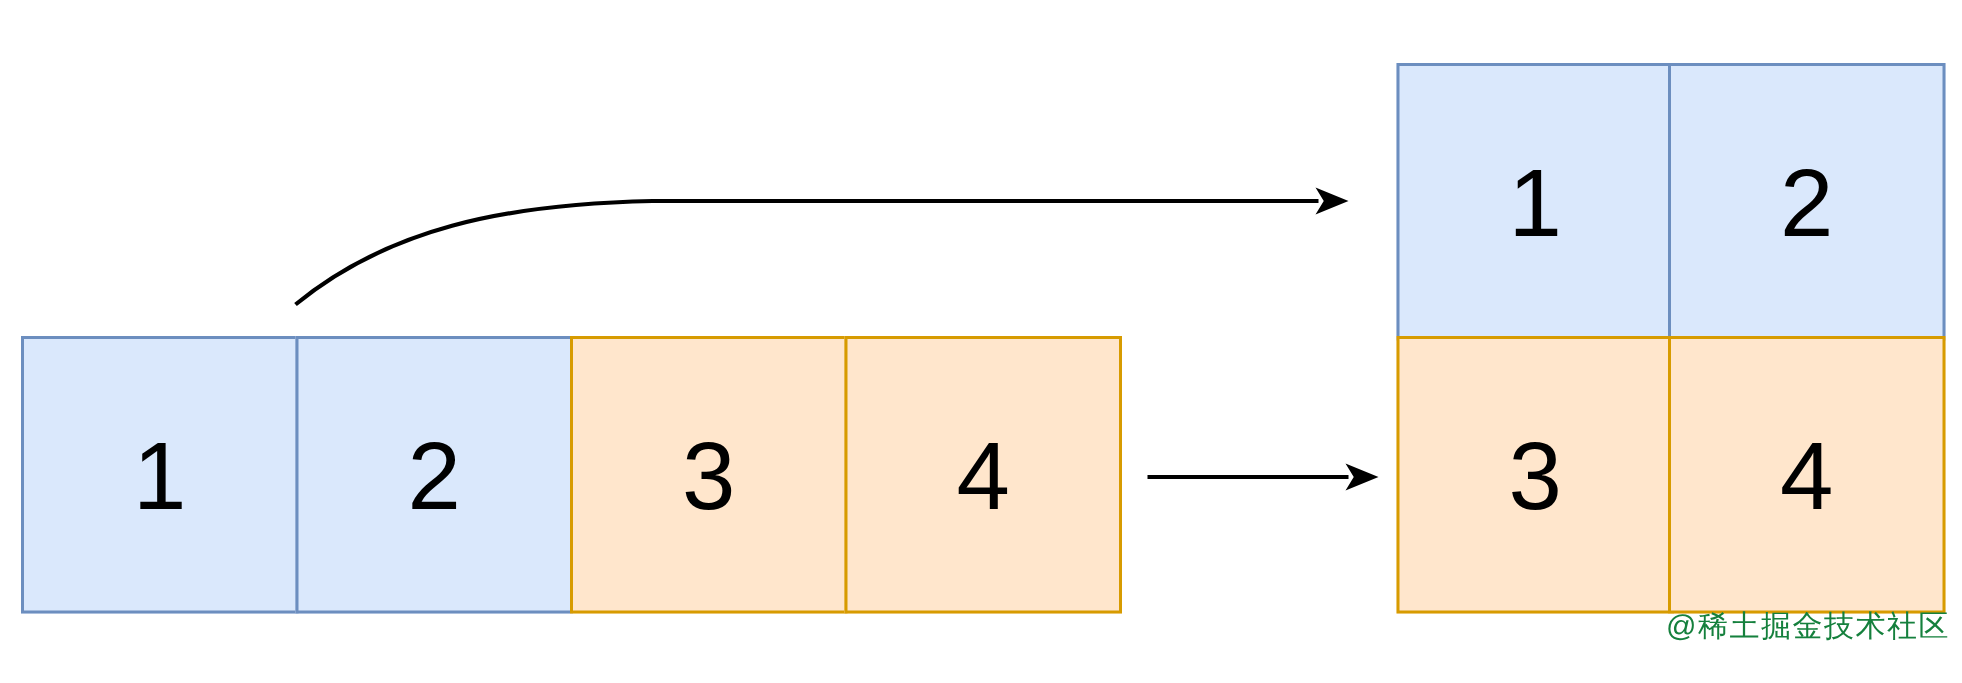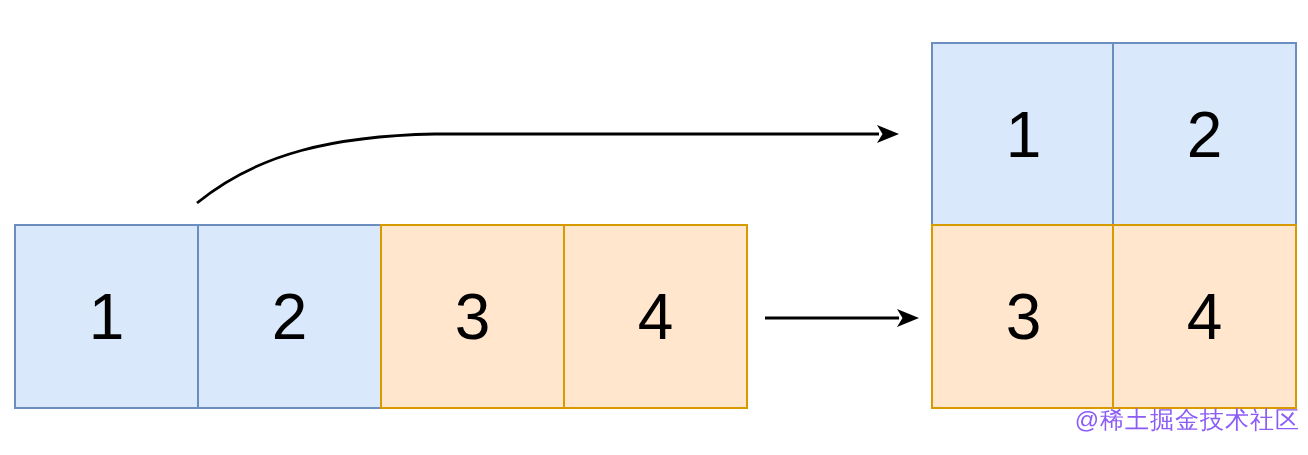--- a/index.html
+++ b/index.html
@@ -61,22 +61,22 @@
     stroke-width: 2.8px;
   }
   .arrow-head {
     fill: #000000;
     stroke: none;
   }
   .watermark {
     position: absolute;
     right: 8px;
     top: 404px;
-    font-size: 24px;
-    color: #8b5cf6;
+    font-size: 20px;
+    color: #15803d;
     letter-spacing: 1px;
     user-select: none;
   }
 </style>
 </head>
 <body>
 
 <div class="canvas">
 
   <div class="cell blue src-0">1</div>

